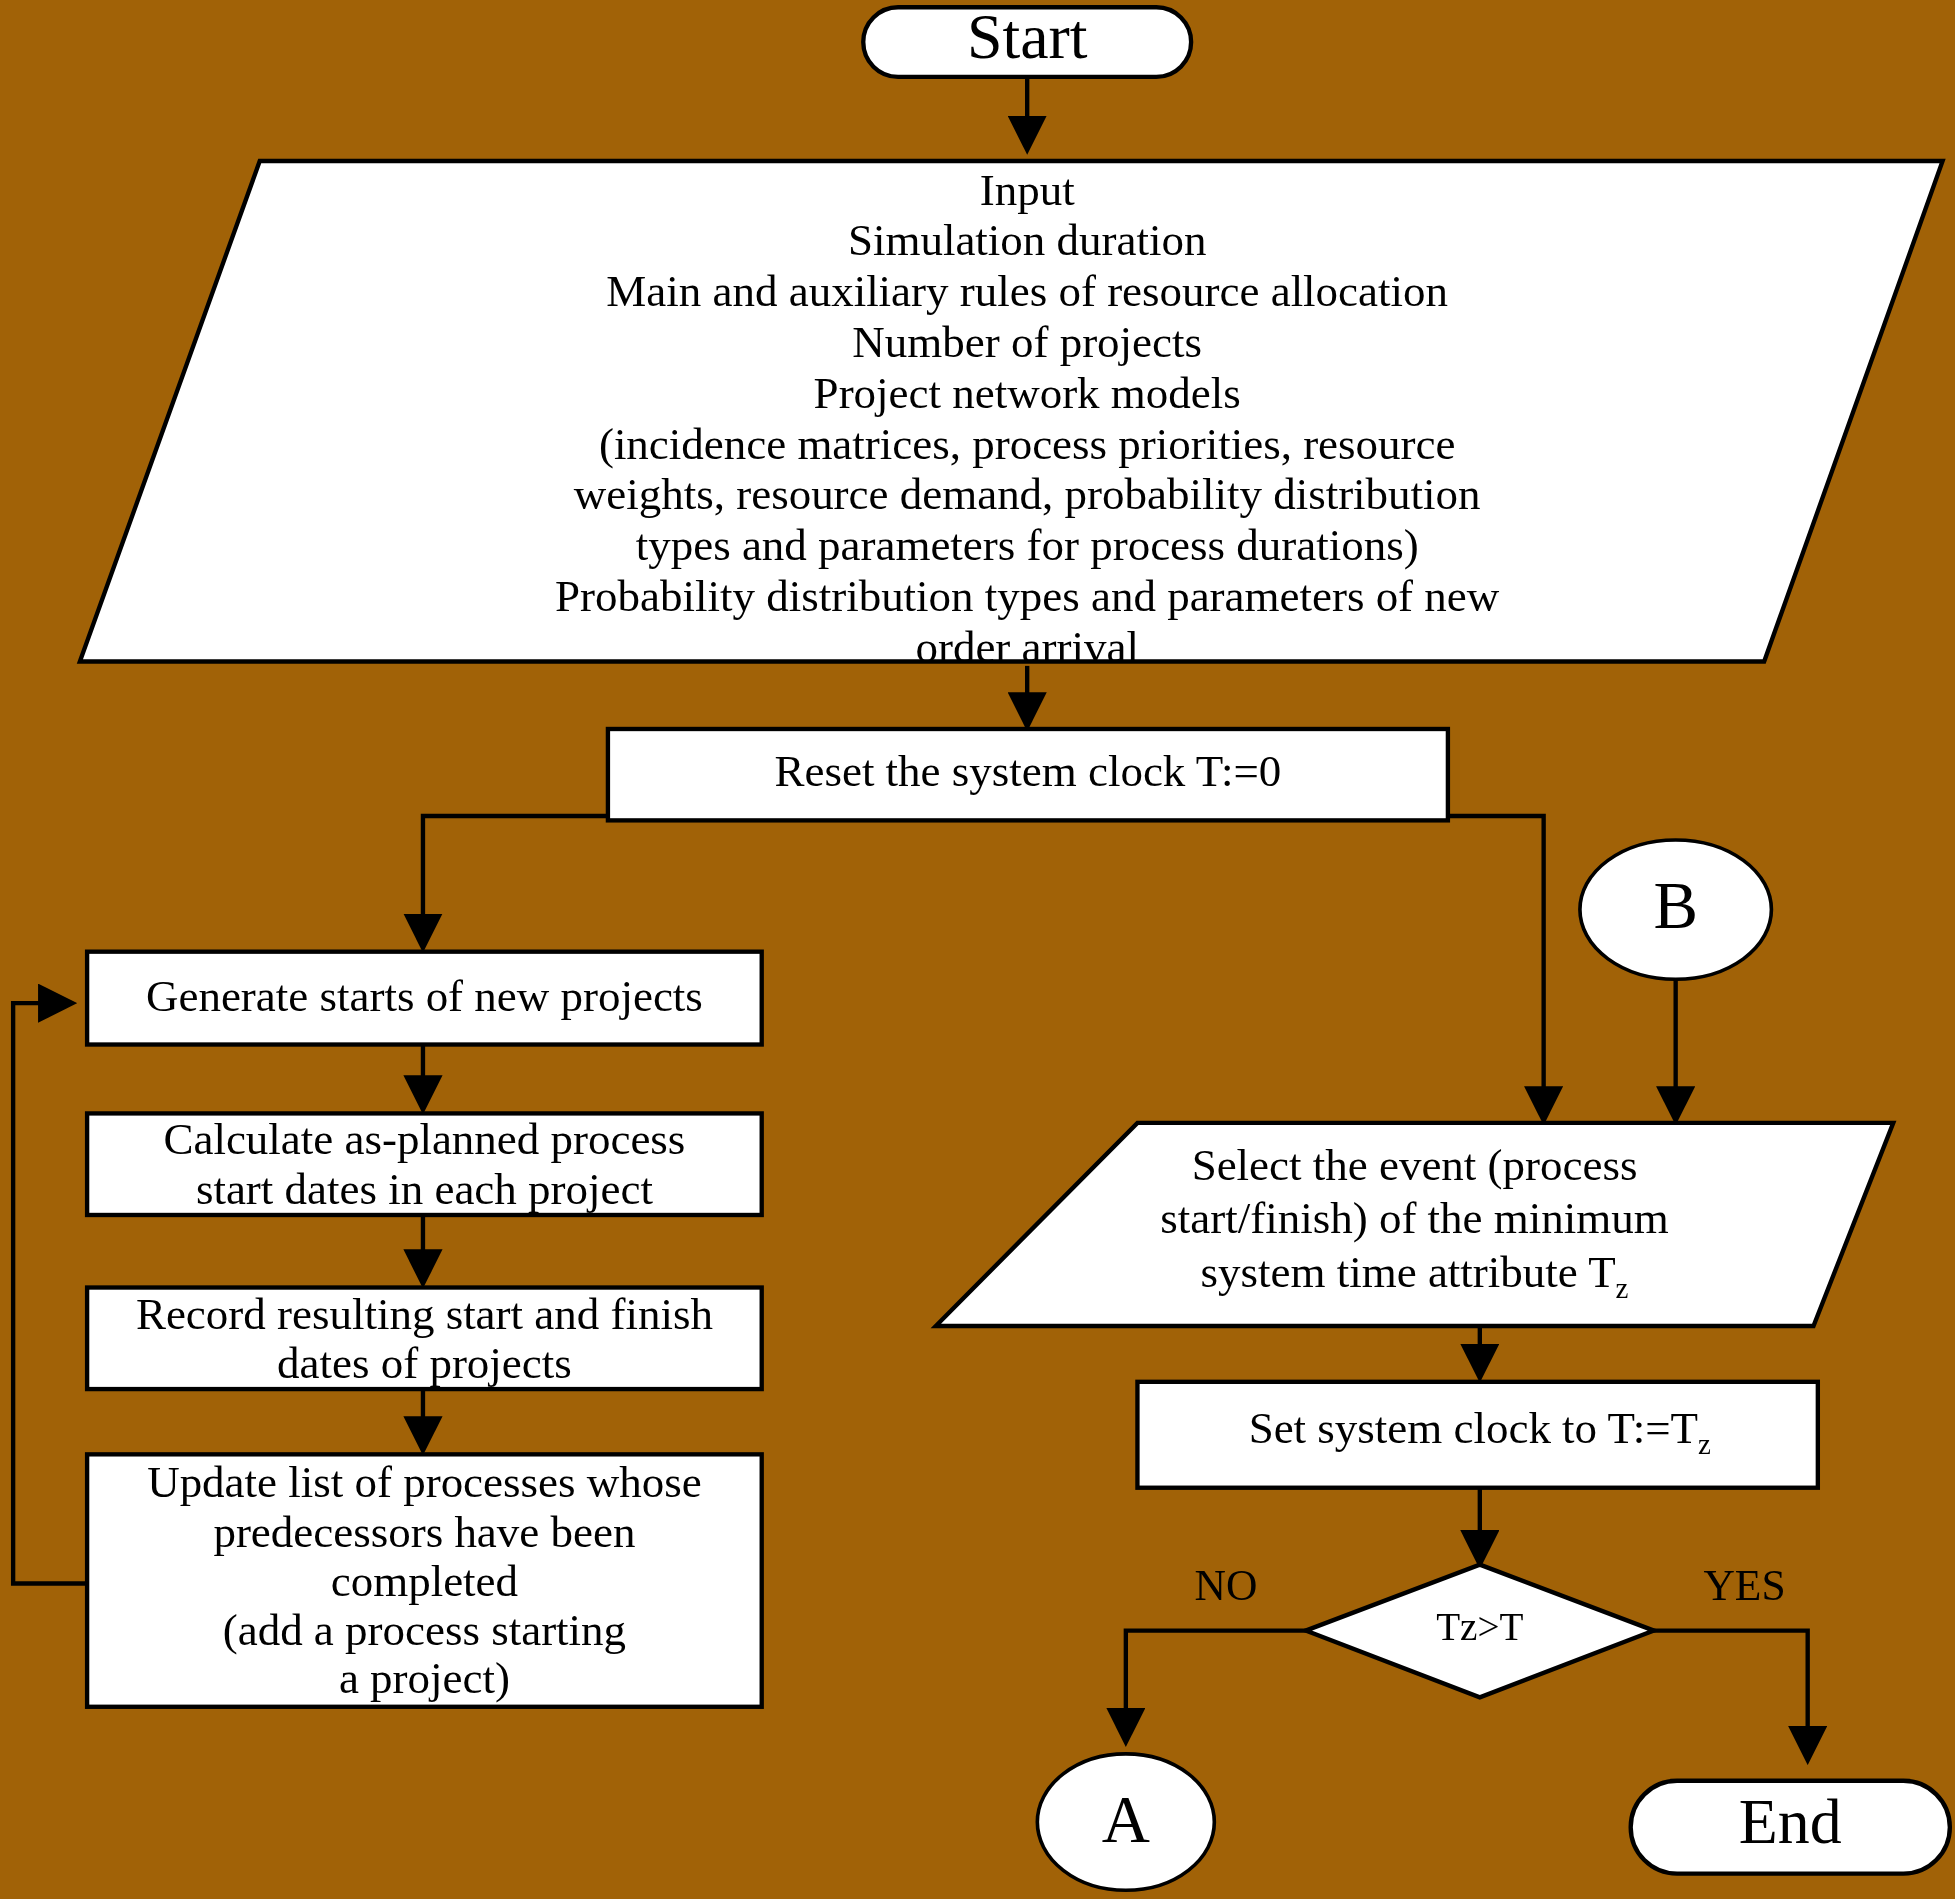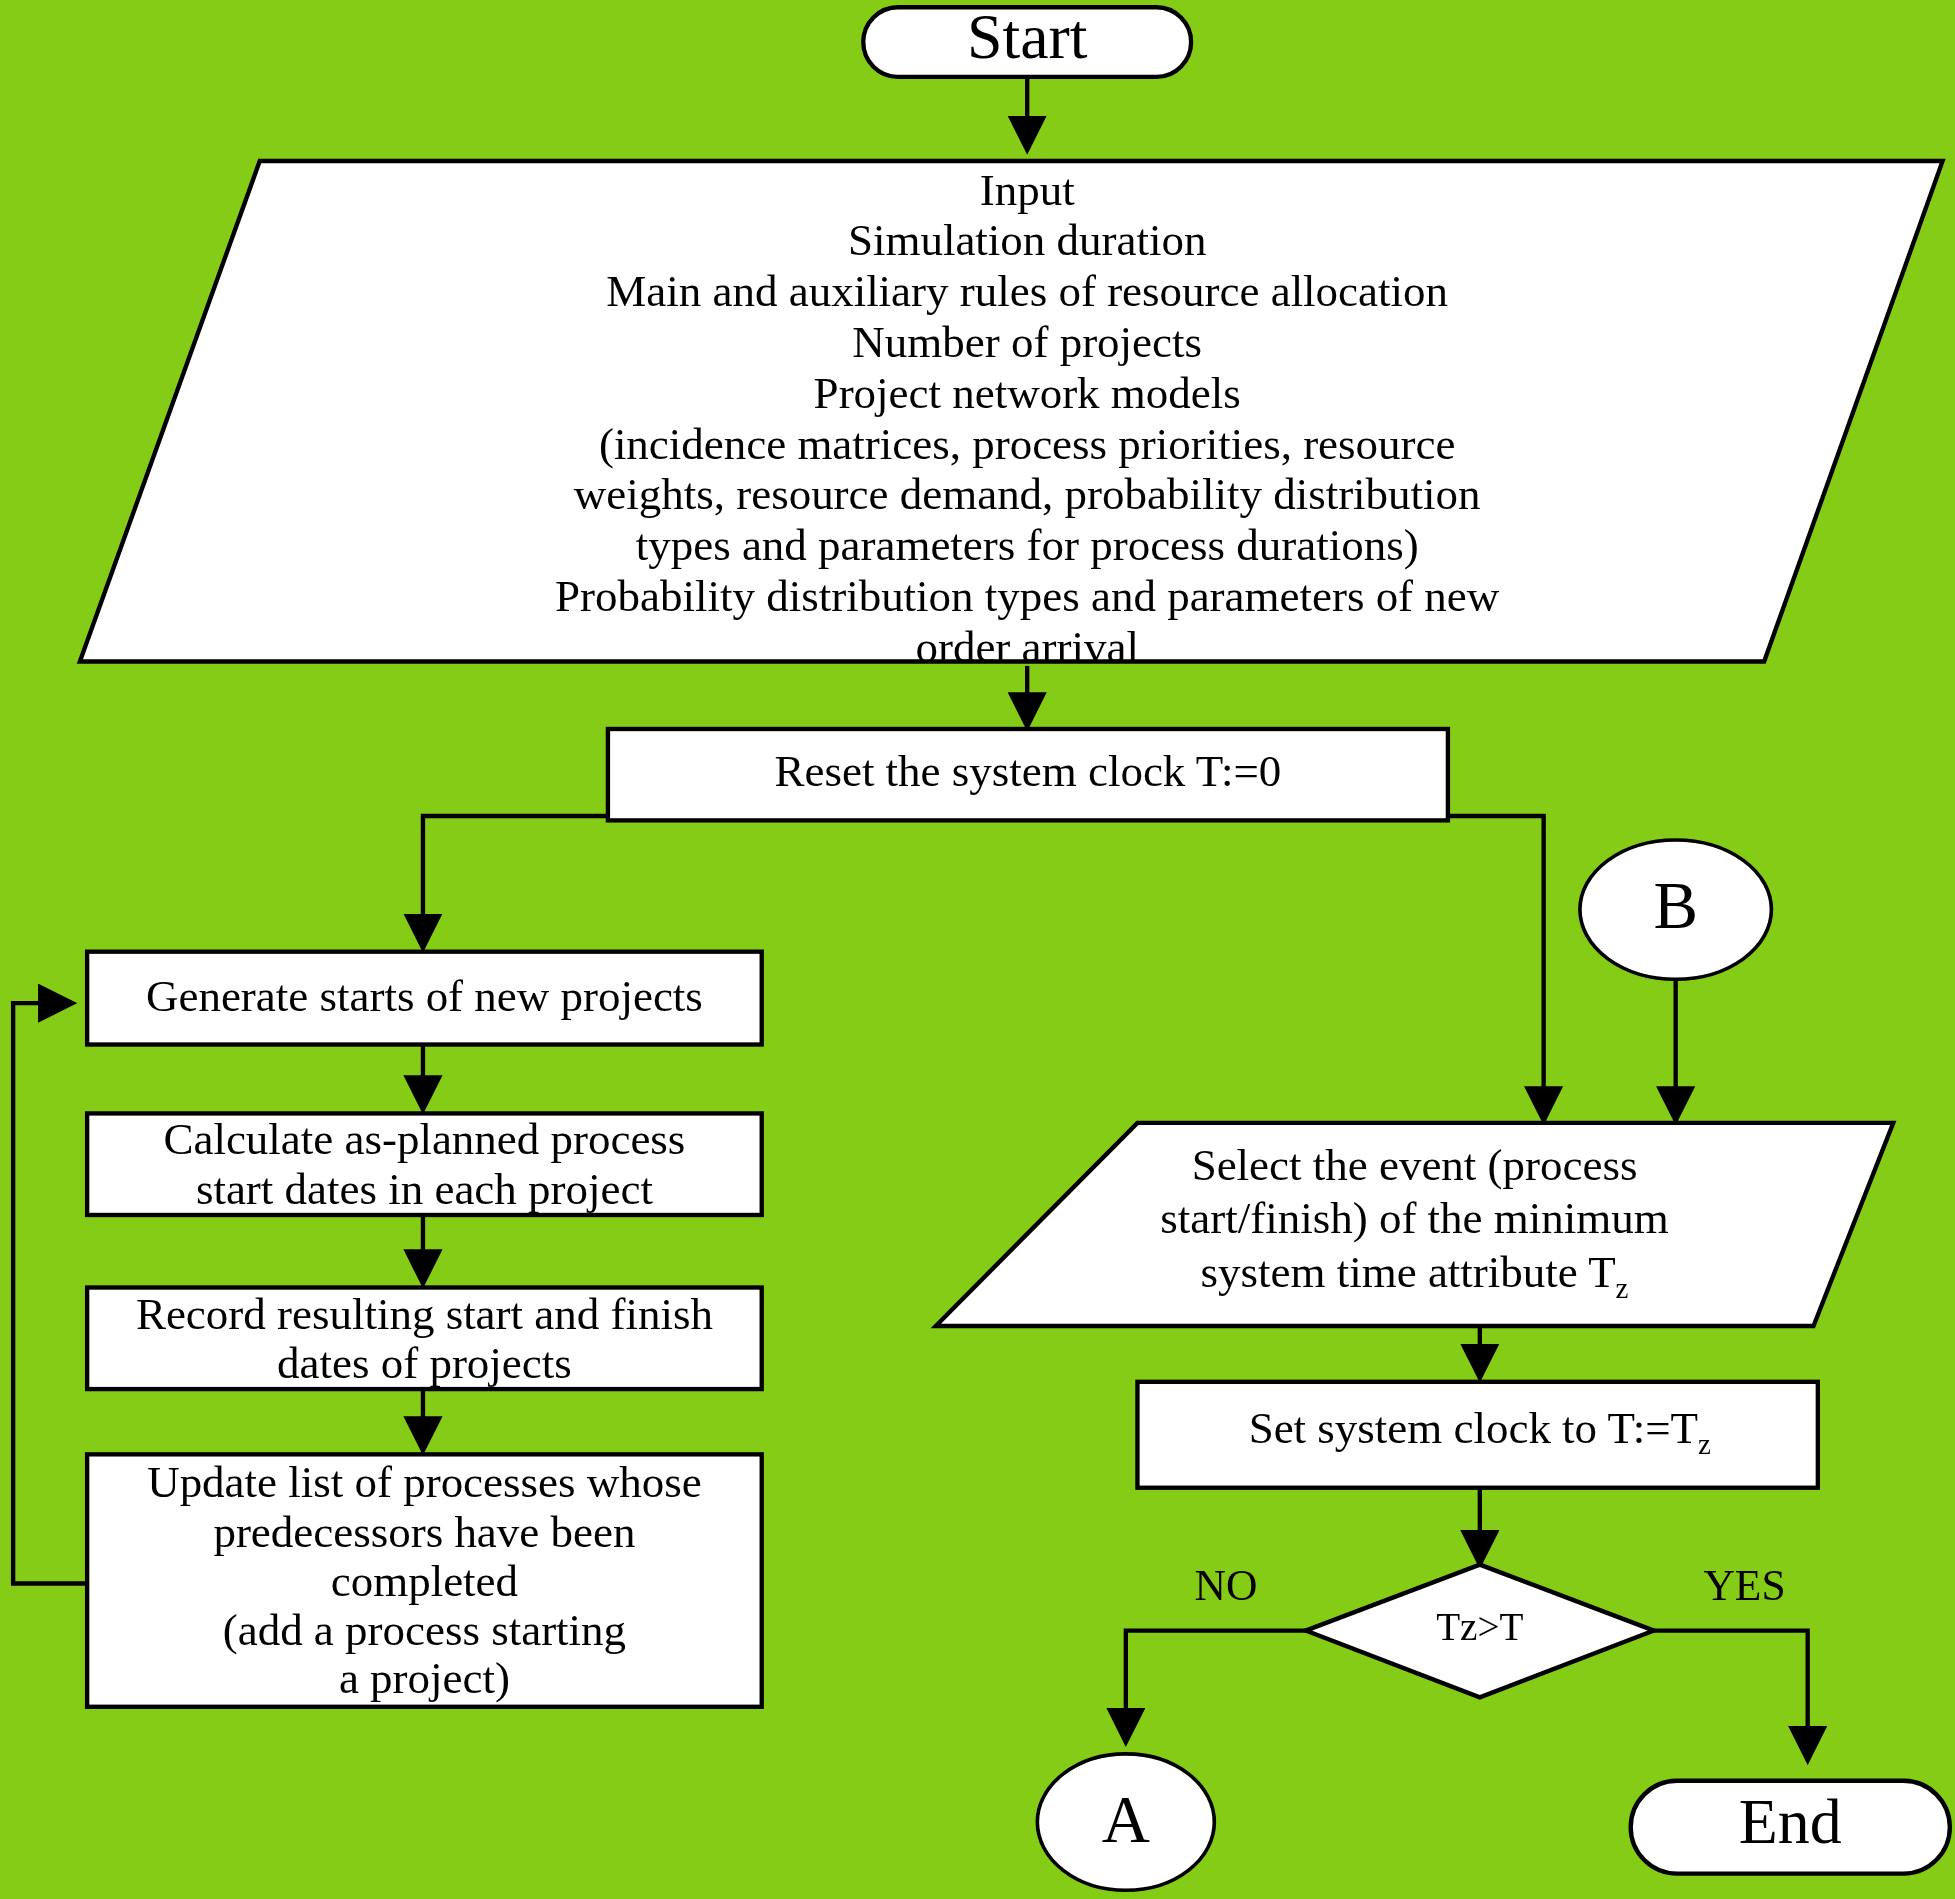--- a/index.html
+++ b/index.html
@@ -7,21 +7,21 @@
     padding: 0;
     background: #ffffff;
   }
   body {
     font-family: "Liberation Serif", "DejaVu Serif", serif;
   }
   #flowchart-root {
     position: relative;
     width: 1955px;
     height: 1899px;
-    background: #84cc16;
+    background: #a16207;
   }
   svg#flow-svg {
     display: block;
     width: 1955px;
     height: 1899px;
   }
   .shape-stroke {
     fill: #ffffff;
     stroke: #000000;
     stroke-width: 6;

